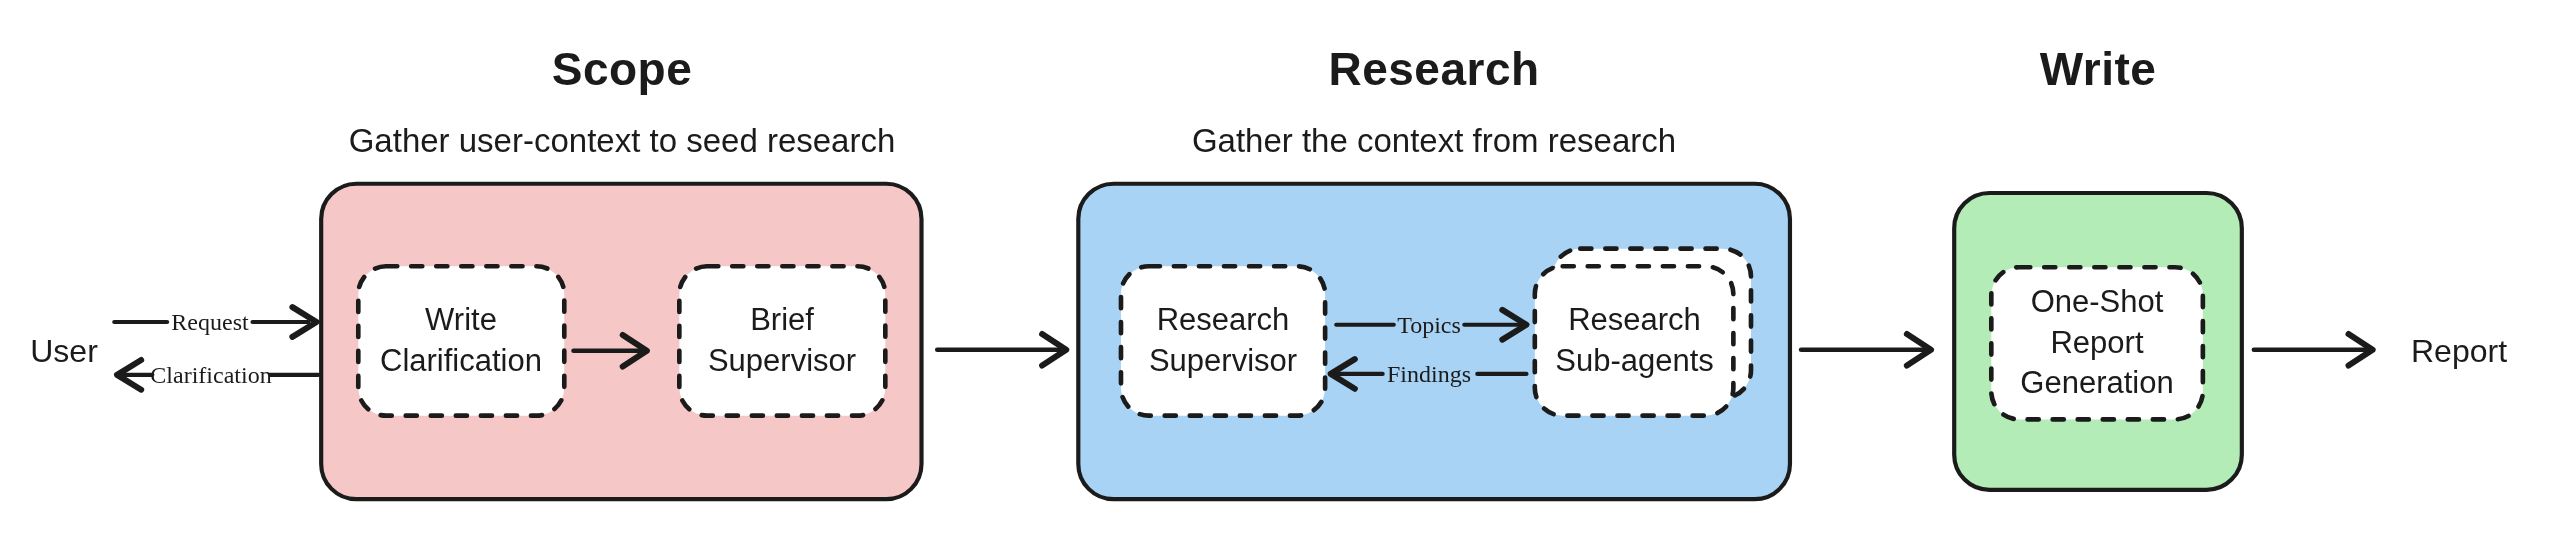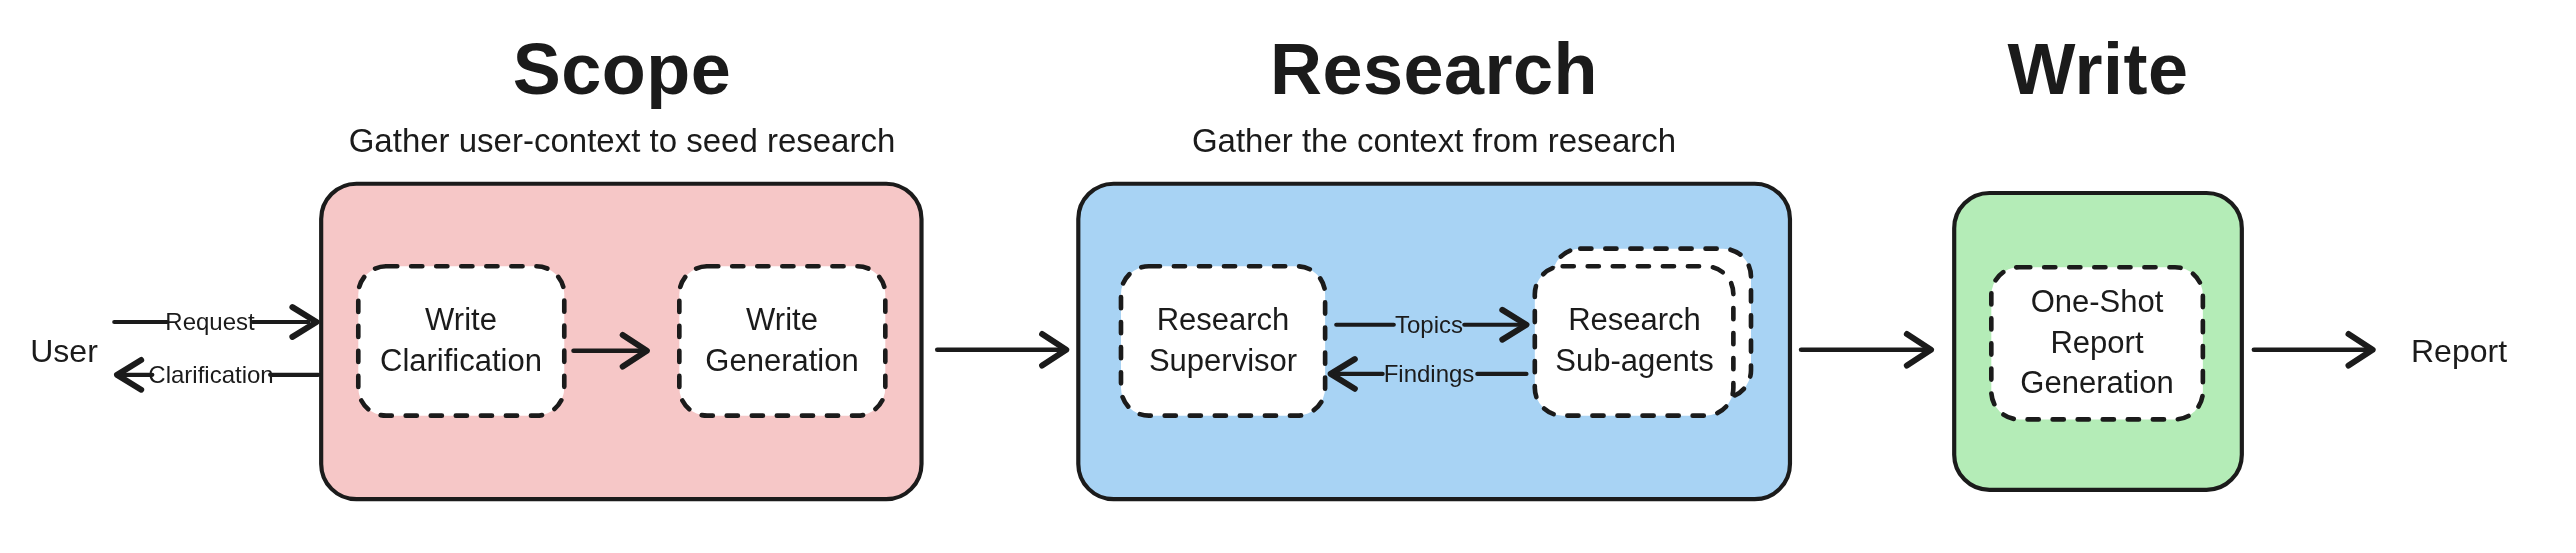--- a/index.html
+++ b/index.html
@@ -1,23 +1,23 @@
 <!DOCTYPE html>
 <html style="font-size:15px"><head>
 <meta charset="utf-8">
 <style>
   html,body { margin:0; padding:0; background:#ffffff; }
   body { font-family:"Liberation Sans", sans-serif; color:#1b1b1b; }
   .canvas { position:relative; width:2576px; height:553px; background:#ffffff; overflow:hidden; }
   .layer { position:absolute; left:0; top:0; }
   .txt { position:absolute; transform:translate(-50%,-50%); white-space:nowrap; }
-  .title { font-size:72px; font-weight:700; letter-spacing:0.5px; }
+  .title { font-size:46px; font-weight:700; letter-spacing:0.5px; }
   .subtitle { font-size:33px; font-weight:400; }
   .endpoint { font-size:32px; font-weight:400; }
-  .edge-label { font-size:24px; font-weight:500; }
+  .edge-label { font-size:24px; font-weight:500;font-family:Liberation Serif, serif; }
   .node-label { position:absolute; display:flex; align-items:center; justify-content:center;
                 text-align:center; font-size:31px; line-height:1.32; font-weight:400; }
 </style>
 </head>
 <body>
 
 <div class="canvas">
 
   <svg class="layer" width="2576" height="553" viewBox="0 0 2776 596">
 
@@ -91,19 +91,19 @@
 
   <div class="txt endpoint" style="left:64px; top:351px;">User</div>
   <div class="txt endpoint" style="left:2459px; top:351px;">Report</div>
 
   <div class="txt edge-label" style="left:210px; top:322px;">Request</div>
   <div class="txt edge-label" style="left:211px; top:375px;">Clarification</div>
   <div class="txt edge-label" style="left:1429px; top:325px;">Topics</div>
   <div class="txt edge-label" style="left:1429px; top:374px;">Findings</div>
 
   <div class="node-label" style="left:358px; top:266px; width:206px; height:149px;">Write Clarification</div>
-  <div class="node-label" style="left:679px; top:266px; width:206px; height:149px;">Write Generation</div>
+  <div class="node-label" style="left:679px; top:266px; width:206px; height:149px;">Brief Supervisor</div>
   <div class="node-label" style="left:1121px; top:266px; width:204px; height:149px;text-align:center;">Research Supervisor</div>
   <div class="node-label" style="left:1991px; top:267px; width:212px; height:152px;">One-Shot Report Generation</div>
   <div class="node-label" style="left:1535px; top:266px; width:199px; height:149px;">Research Sub-agents</div>
 
 </div>
 
 
 </body></html>

